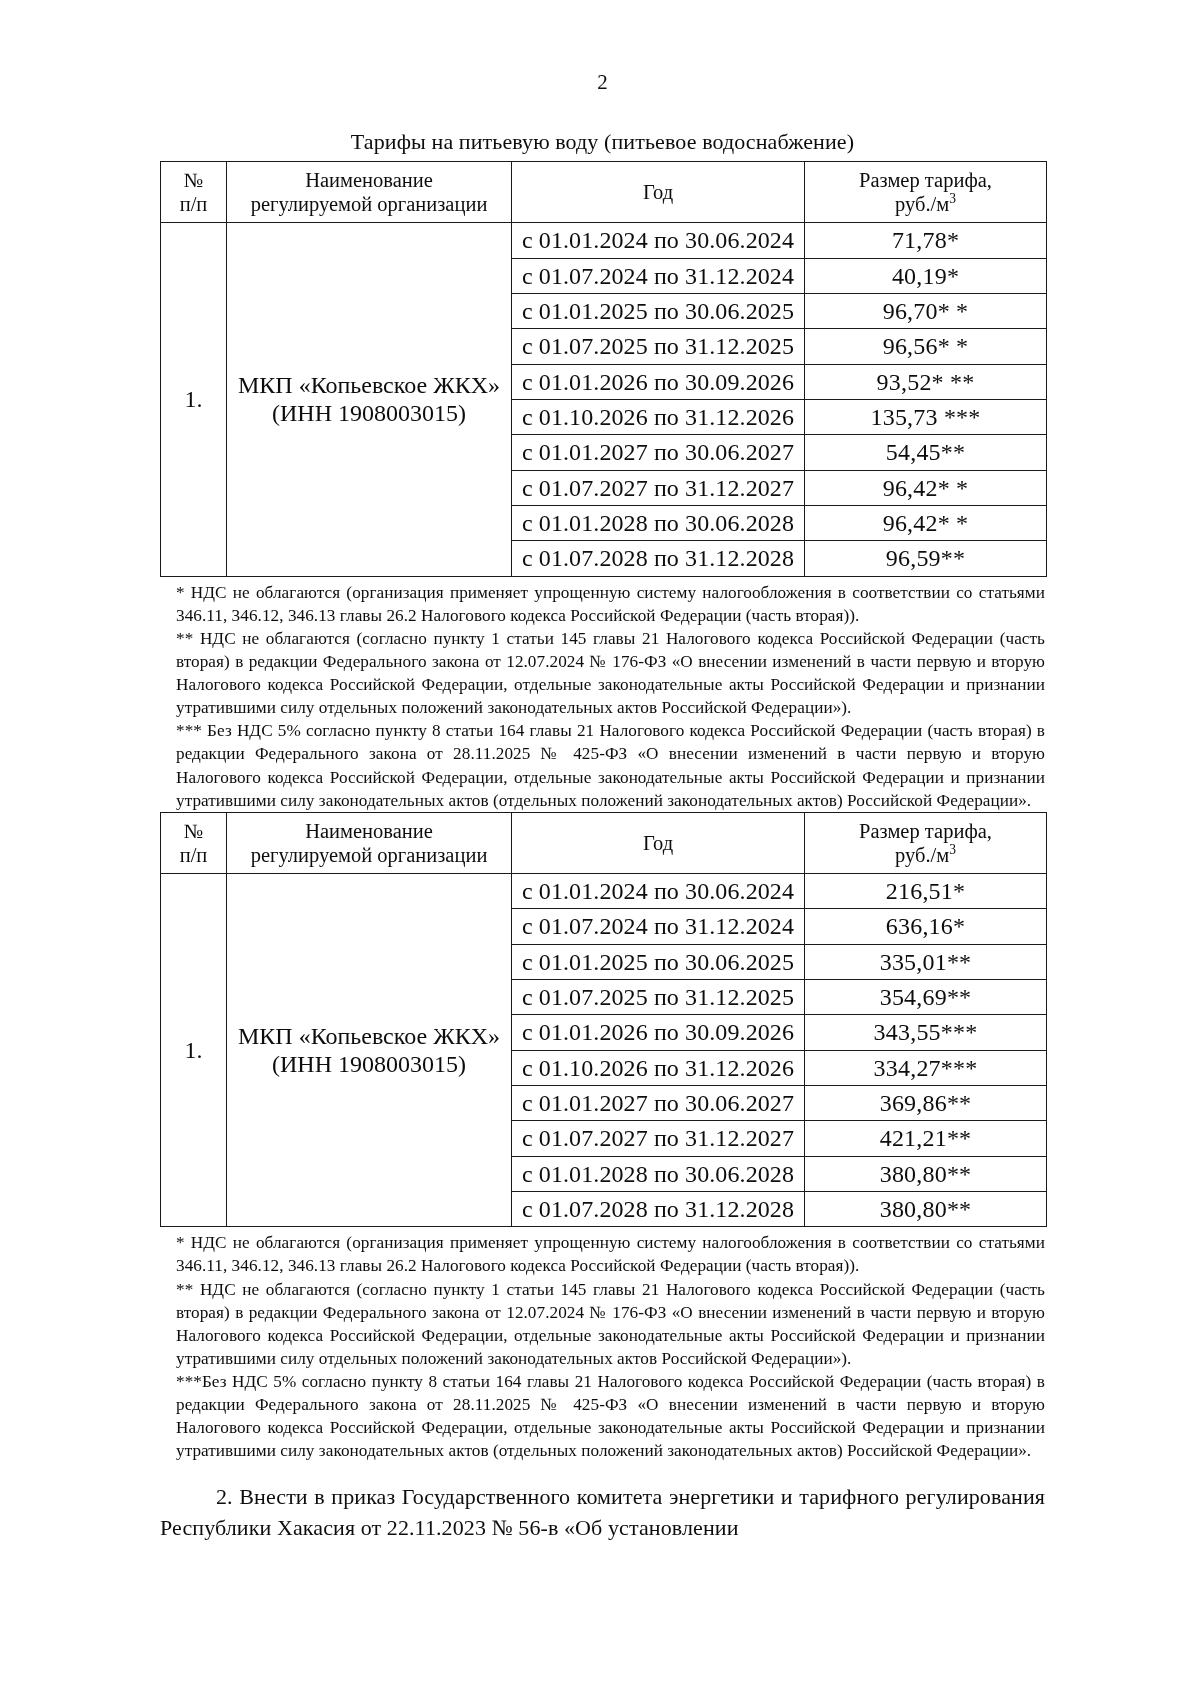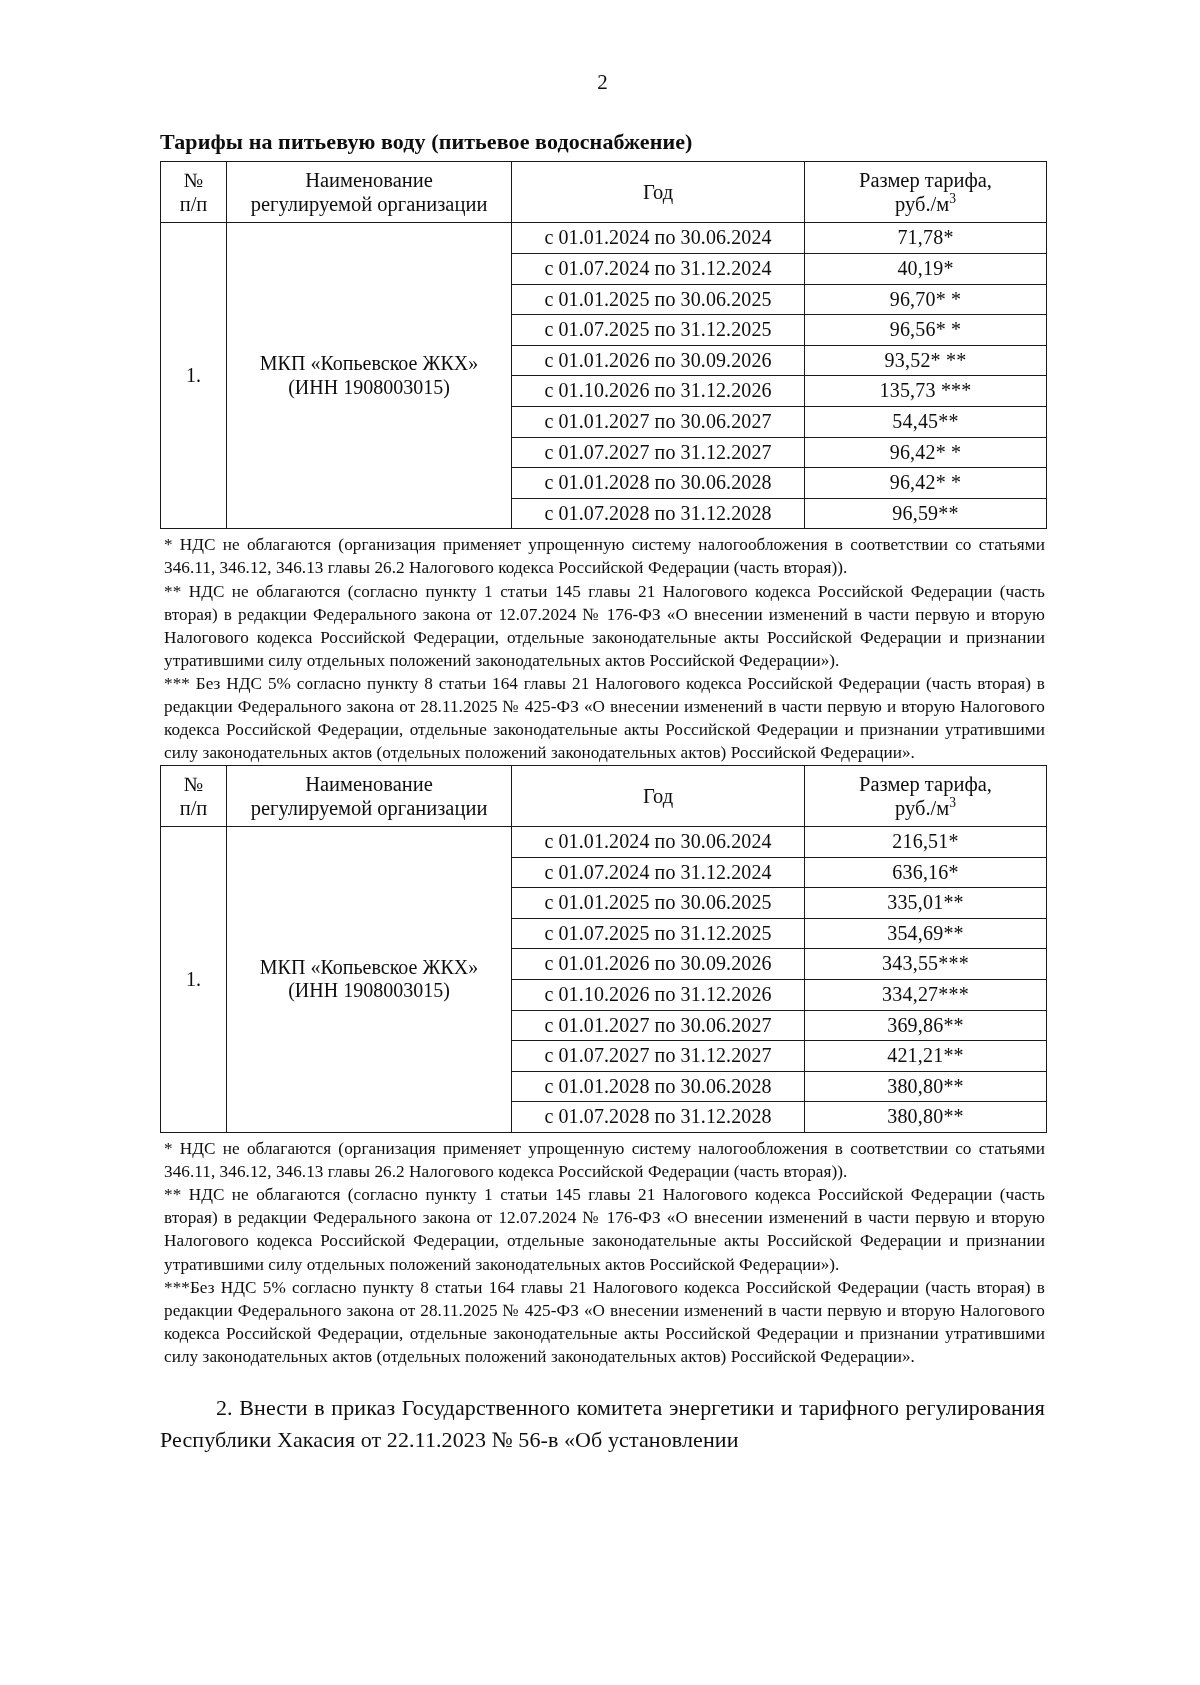--- a/index.html
+++ b/index.html
@@ -32,40 +32,41 @@
   }
 
   .page-number {
     text-align: center;
     font-size: 21px;
     margin: 0 0 34px 0;
     letter-spacing: 0.2px;
   }
 
   .table-title {
-    font-weight: bold;
+    text-align: center;
+    font-weight: normal;
     font-size: 22px;
     margin: 4px 0 6px 0;
     letter-spacing: 0.1px;
   }
   .table-title.second {
     margin-top: 48px;
   }
 
   table.tariff {
     border-collapse: collapse;
     width: 886px;
     margin: 0 auto;
     table-layout: fixed;
   }
   table.tariff th,
   table.tariff td {
     border: 1.3px solid #1a1a1a;
     font-weight: normal;
-    font-size: 20px;
+    font-size: 24px;
     padding: 3px 4px;
     text-align: center;
     vertical-align: middle;
     line-height: 1.18;
   }
   table.tariff th {
     font-size: 20.5px;
     padding: 6px 4px;
   }
   col.c-num    { width: 66px; }
@@ -89,36 +90,36 @@
     padding: 4px 4px;
     letter-spacing: 0.1px;
   }
   td.tariff-cell {
     font-size: 21px;
     padding: 4px 4px;
     letter-spacing: 0.2px;
   }
 
   .footnotes {
-    margin: 4px 0 0 4px;
+    margin: 4px 0 0 16px;
     font-size: 17.2px;
     line-height: 1.345;
     text-align: justify;
     letter-spacing: 0.05px;
   }
   .footnotes p {
     margin: 0;
     text-indent: 0;
   }
 
   .body-para {
     font-size: 22px;
     line-height: 1.45;
     text-align: justify;
-    margin: 24px 0 0 0;
+    margin: 18px 0 0 0;
     text-indent: 56px;
     letter-spacing: 0.1px;
   }
 </style>
 </head>
 <body>
 
 <div class="page">
 
   <div class="page-number">2</div>

